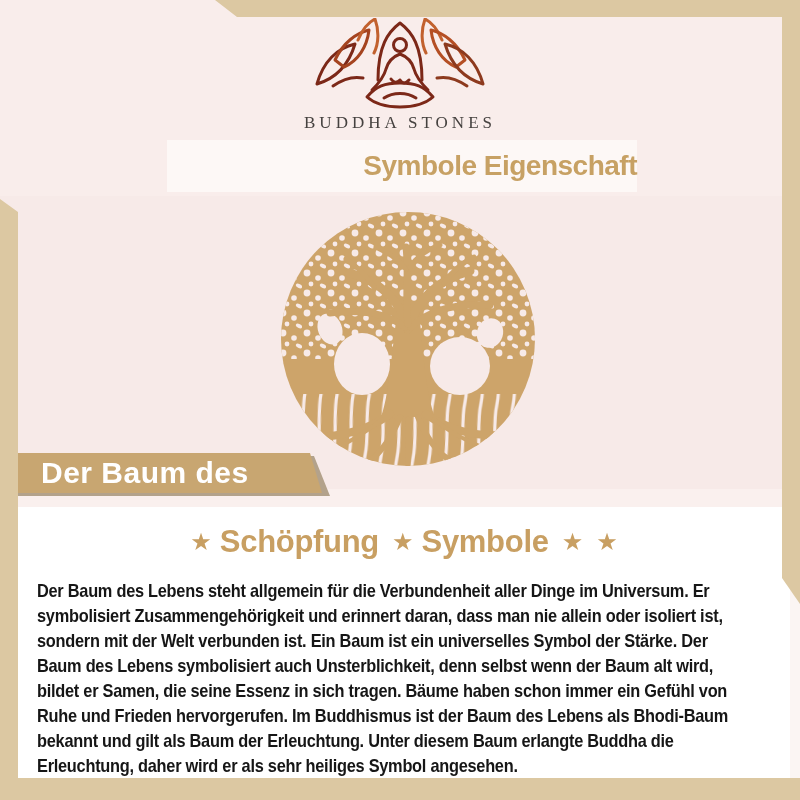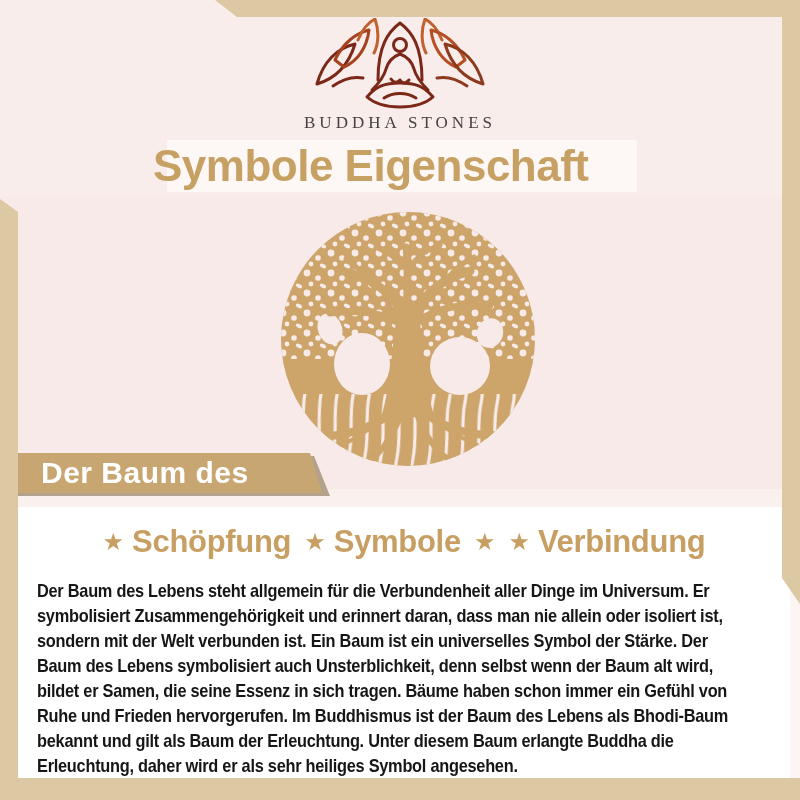--- a/index.html
+++ b/index.html
@@ -18,22 +18,22 @@
   .right-sliver{left:790px;top:580px;width:10px;height:198px;background:#fbf5f3;}
   .right-stripe{left:782px;top:17px;width:18px;height:587px;background:var(--tan-frame,#dcc8a2);
     clip-path:polygon(0 0,18px 0,18px 587px,0 561px);}
 
   
   .brand-logo{left:305px;top:18px;width:190px;height:92px;}
   .brand-name{left:0;top:113px;width:800px;text-align:center;
     font-family:"Liberation Serif",serif;font-size:17px;letter-spacing:4px;color:#45413f;}
 
   
-  .page-title{left:153px;top:140px;width:470px;height:52px;line-height:52px;text-align:left;
-    font-size:44px;font-weight:bold;color:var(--heading-gold,#c7a164);letter-spacing:-0.5px;}
+  .page-title{left:167px;top:140px;width:470px;height:52px;line-height:52px;text-align:right;
+    font-size:28px;font-weight:bold;color:var(--heading-gold,#c7a164);letter-spacing:-0.5px;}
 
   
   .banner-shadow{left:18px;top:456px;width:312px;height:40px;background:#b3a28b;
     clip-path:polygon(0 0,296px 0,312px 40px,0 40px);}
   .section-banner{left:18px;top:453px;width:304px;height:40px;background:var(--banner-bg,#c8a671);
     clip-path:polygon(0 0,292px 0,304px 40px,0 40px);
     line-height:40px;padding-left:0;}
   .section-banner .banner-label{display:block;padding-left:23px;font-size:30px;font-weight:bold;
     color:#ffffff;letter-spacing:0.5px;}
 
@@ -160,21 +160,20 @@
     </span>
     <span class="feature-item">
       <span class="star-icon">★</span>
       <span class="feature-label">Symbole</span>
     </span>
     <span class="feature-item">
       <span class="star-icon">★</span>
     </span>
     <span class="feature-item">
       <span class="star-icon">★</span>
-      <span class="feature-label">Verbindung</span>
     </span>
   </div>
 
   <div class="abs description">
     <span class="description-line">Der Baum des Lebens steht allgemein für die Verbundenheit aller Dinge im Universum. Er</span>
     <span class="description-line">symbolisiert Zusammengehörigkeit und erinnert daran, dass man nie allein oder isoliert ist,</span>
     <span class="description-line">sondern mit der Welt verbunden ist. Ein Baum ist ein universelles Symbol der Stärke. Der</span>
     <span class="description-line">Baum des Lebens symbolisiert auch Unsterblichkeit, denn selbst wenn der Baum alt wird,</span>
     <span class="description-line">bildet er Samen, die seine Essenz in sich tragen. Bäume haben schon immer ein Gefühl von</span>
     <span class="description-line">Ruhe und Frieden hervorgerufen. Im Buddhismus ist der Baum des Lebens als Bhodi-Baum</span>

